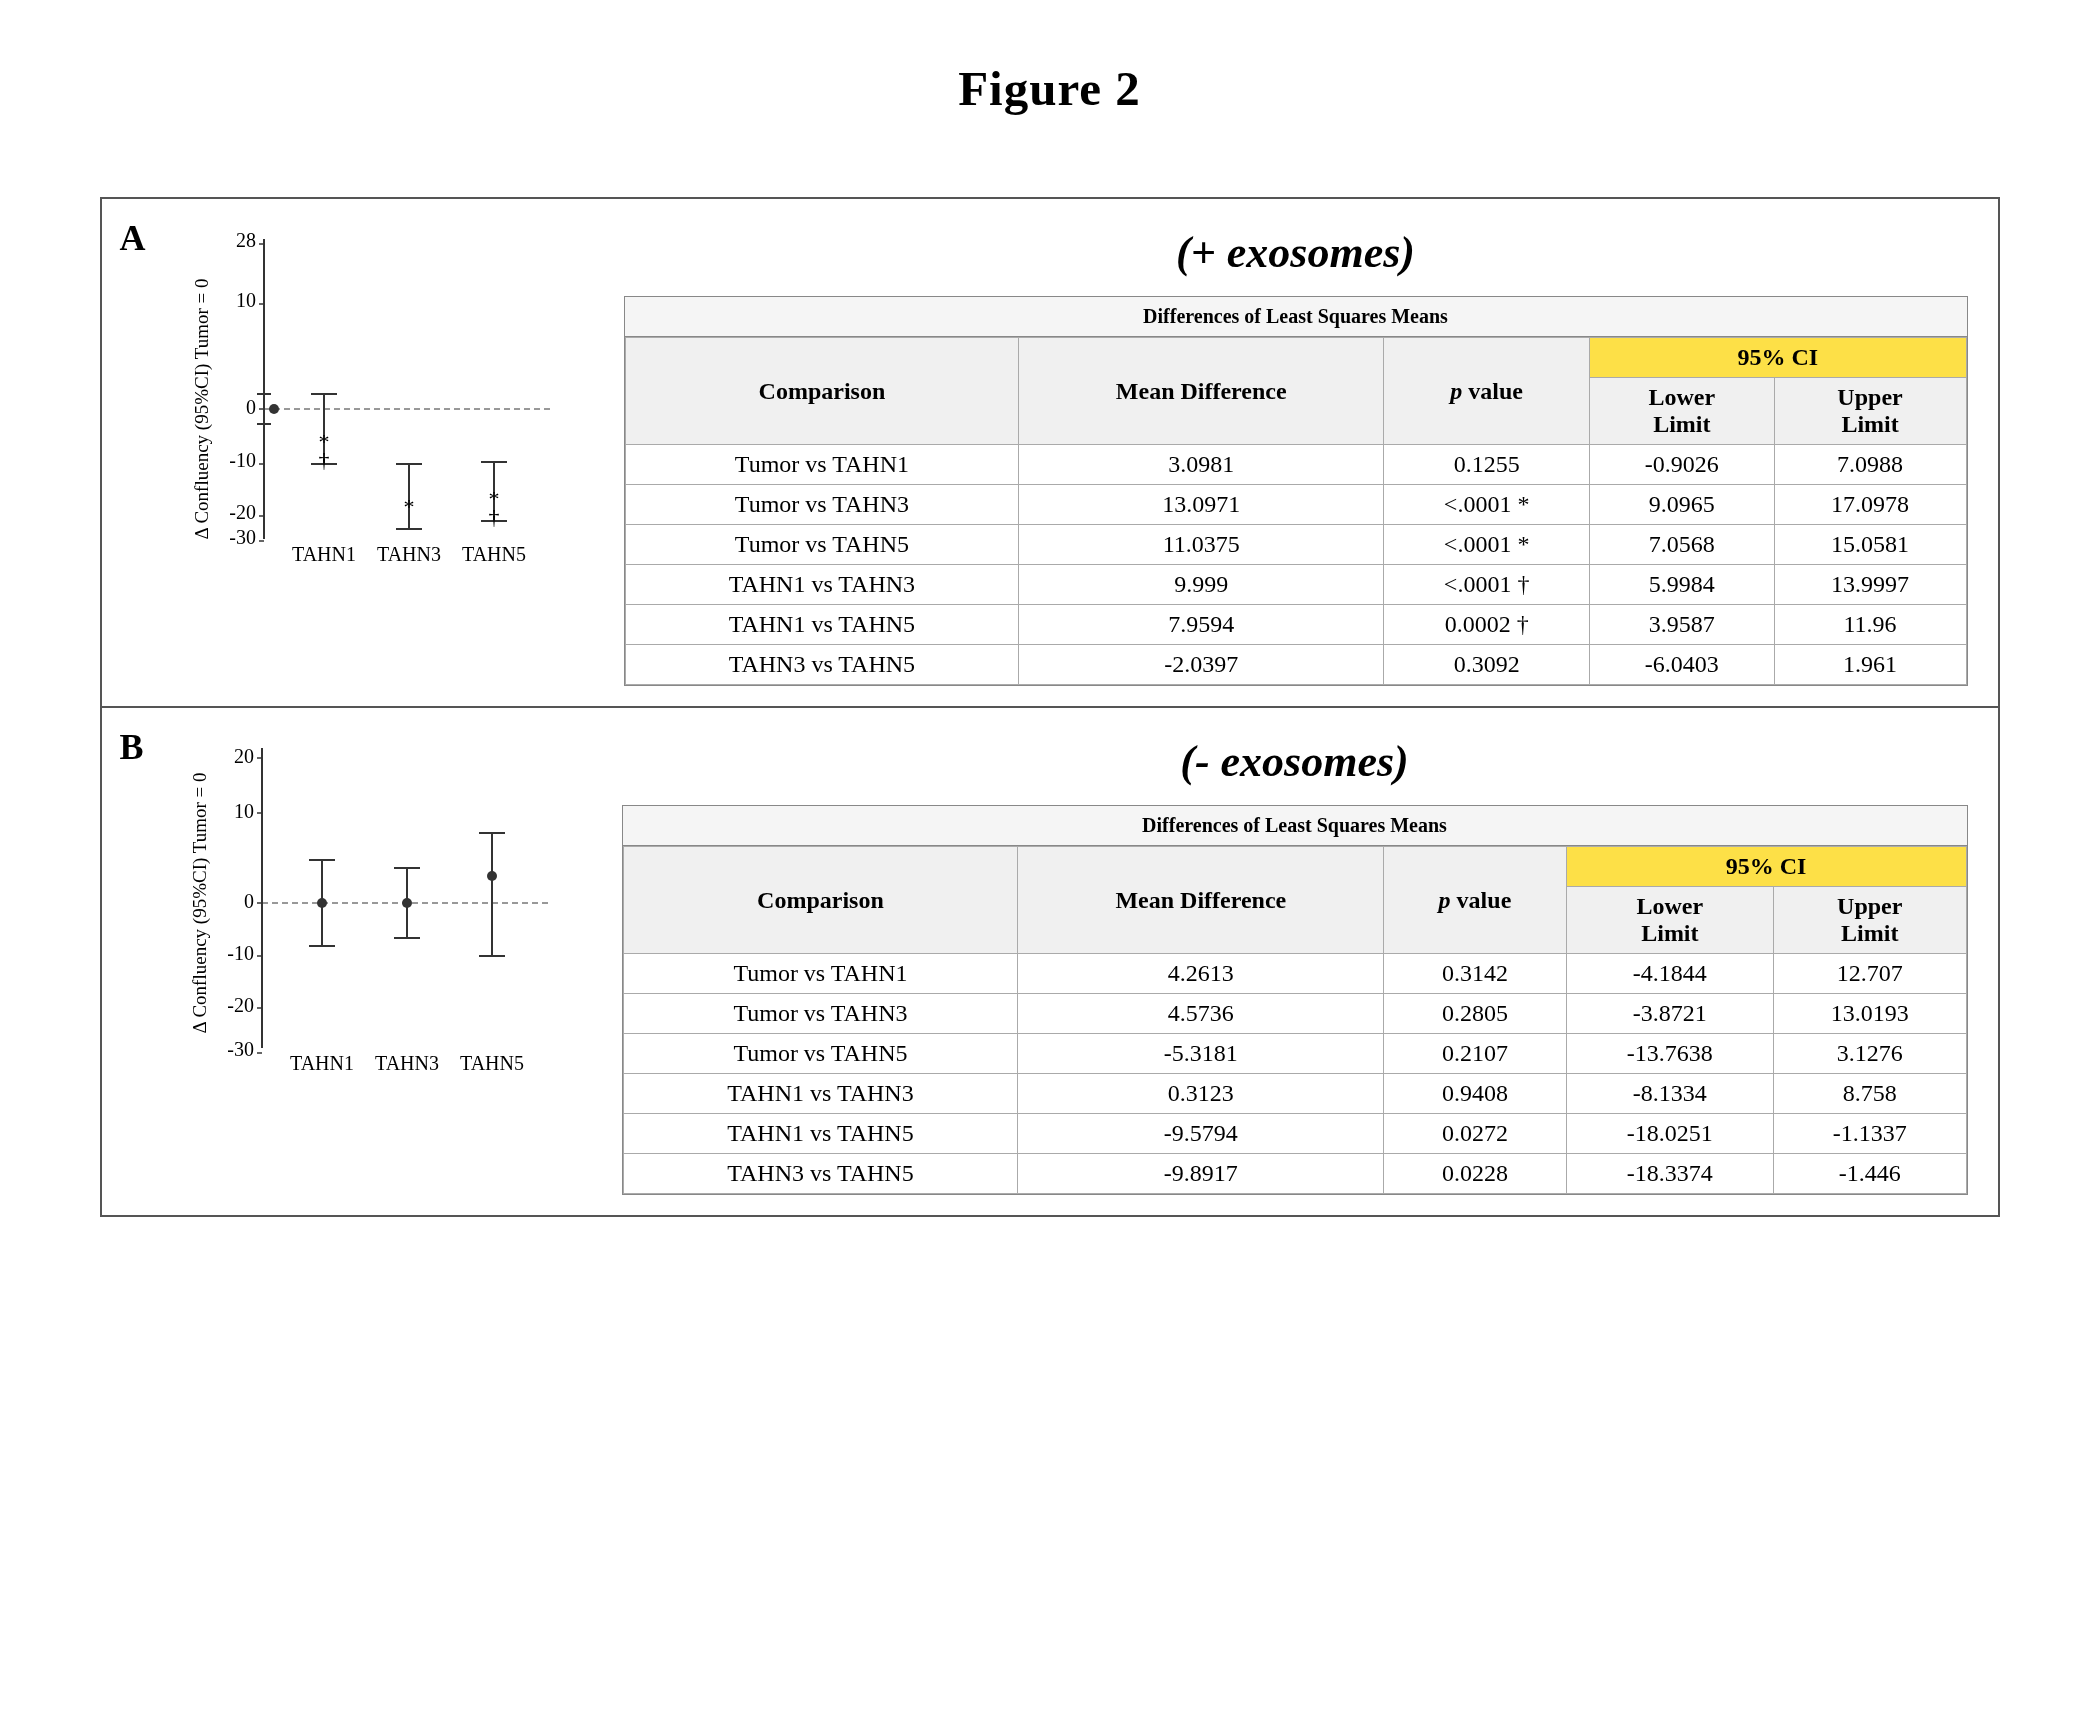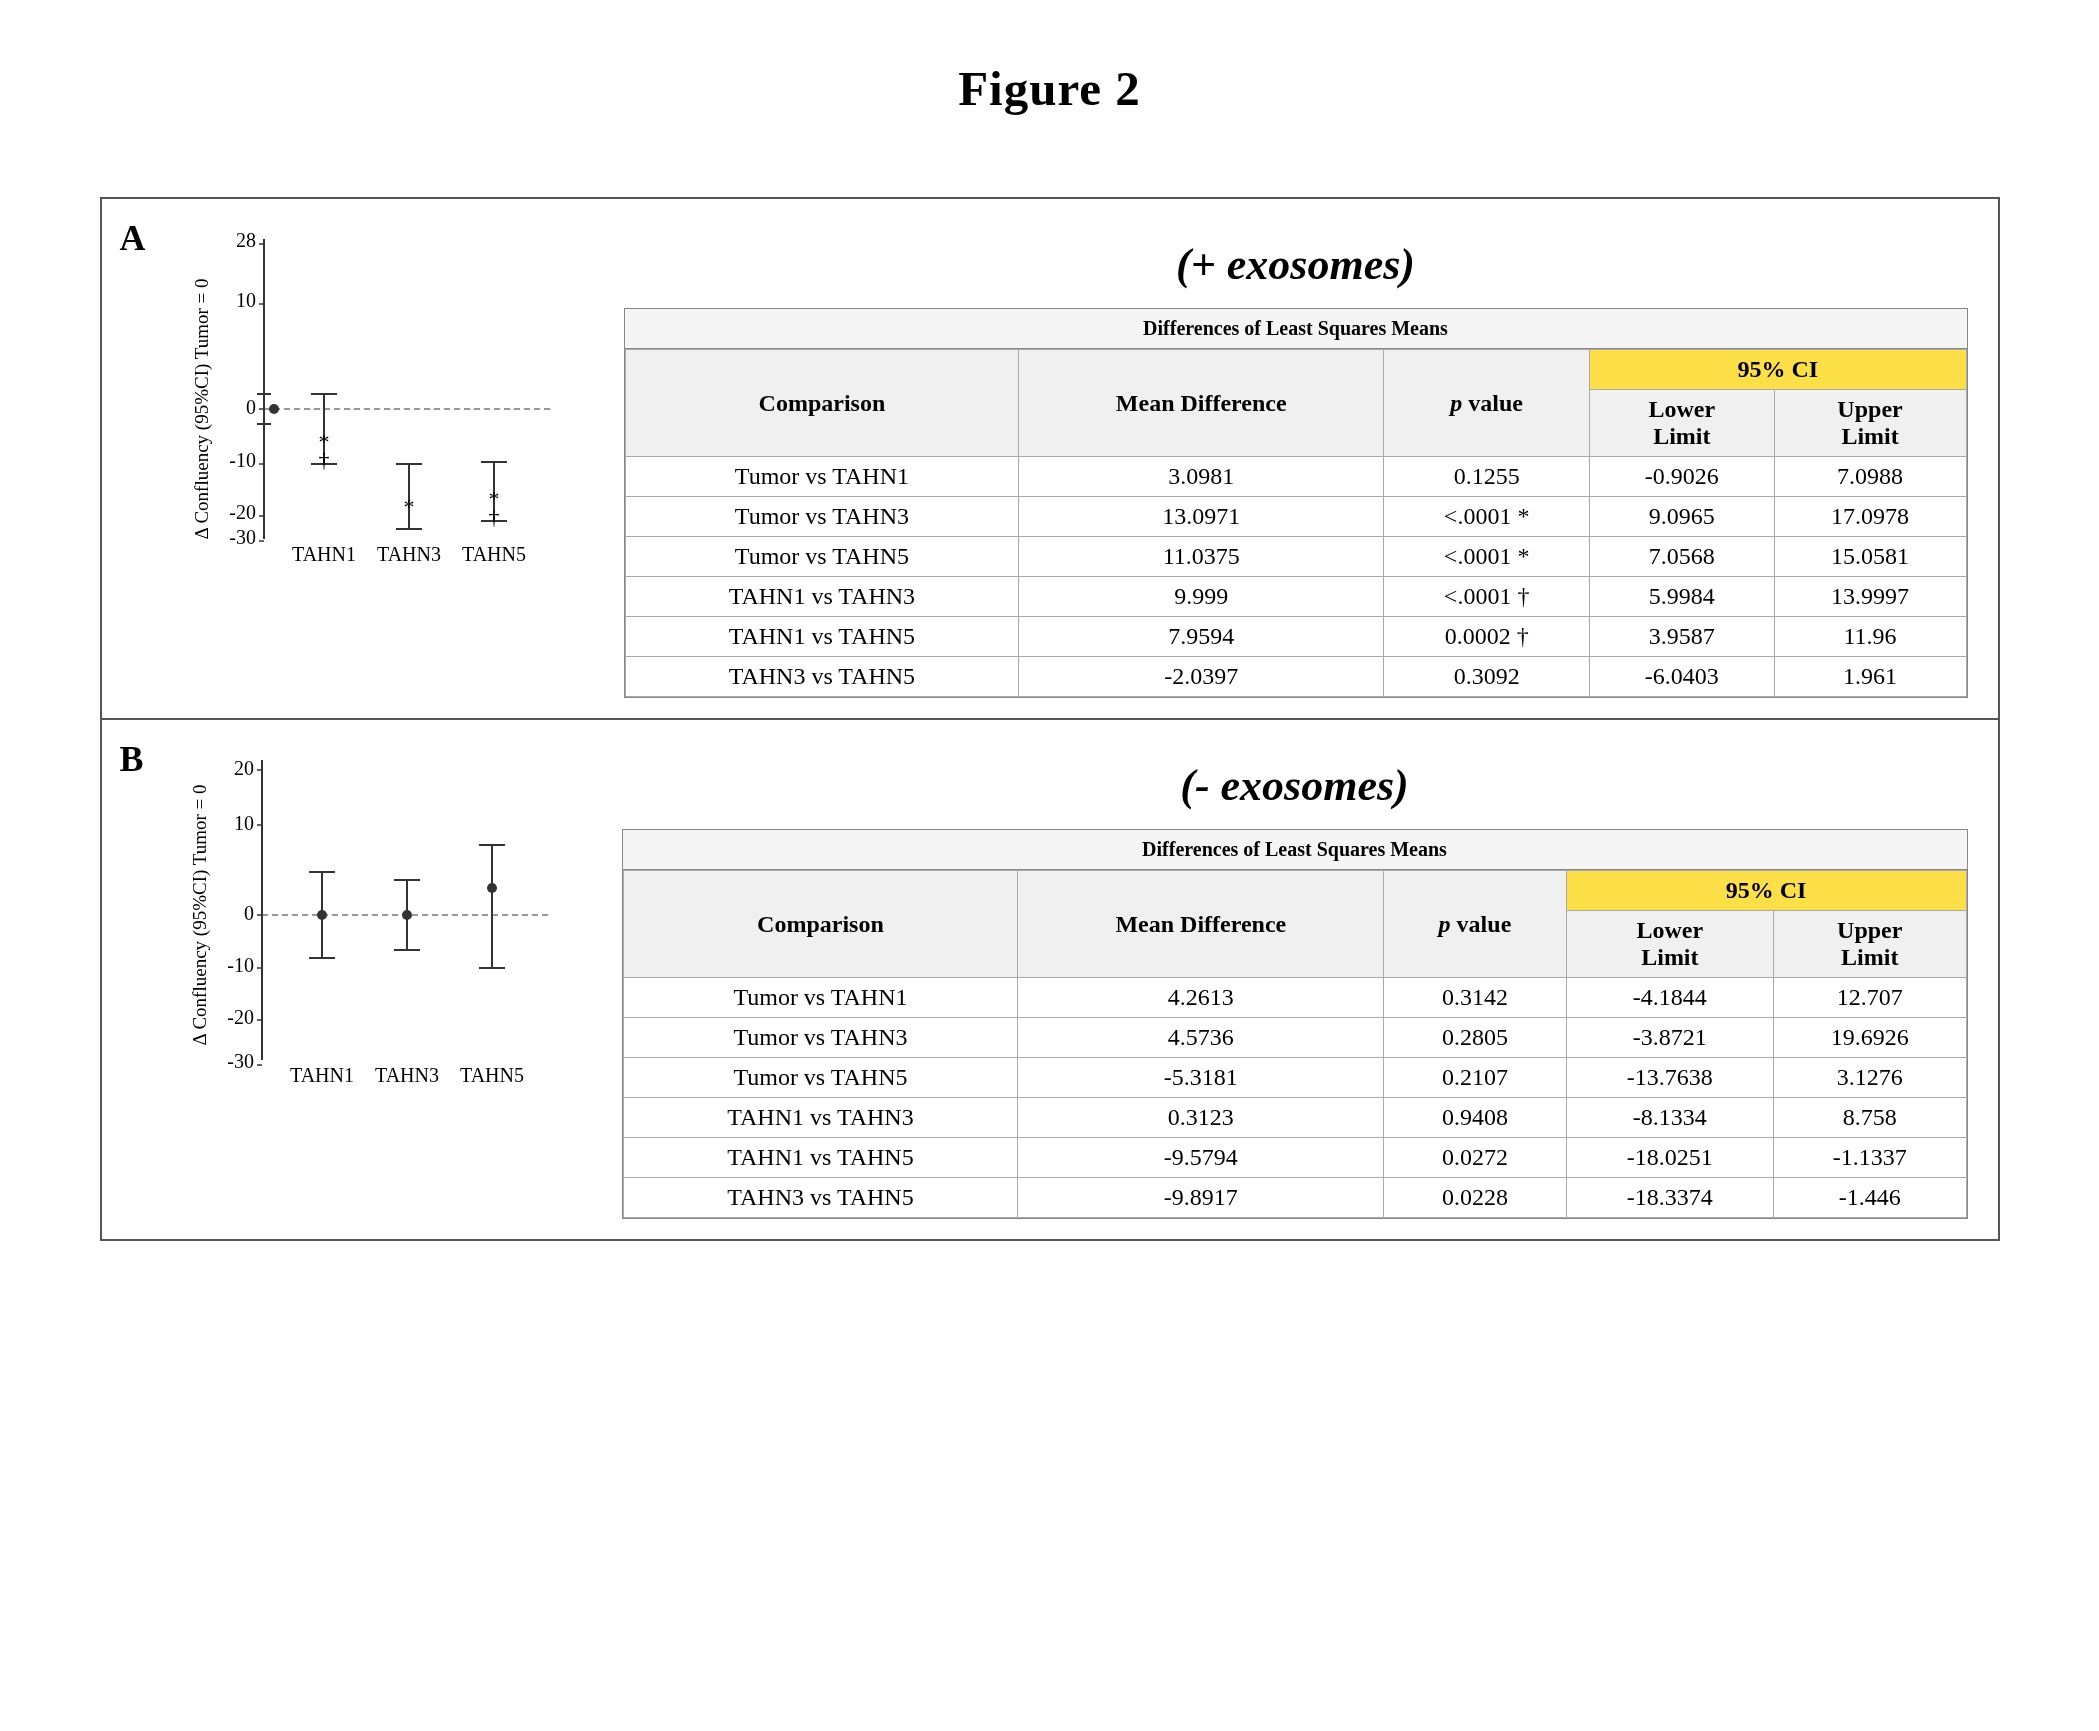--- a/index.html
+++ b/index.html
@@ -51,22 +51,21 @@
     }
     .chart-svg {
       width: 100%;
       height: 360px;
     }
     .right-section {
       flex: 1;
       display: flex;
       flex-direction: column;
       align-items: center;
-      padding: 4px 30px 20px 20px;
-      margin-top: 36px;
+      padding: 28px 30px 20px 20px;
     }
     .panel-header {
       font-size: 44px;
       font-weight: bold;
       font-style: italic;
       margin-bottom: 18px;
       text-align: center;
     }
     .table-container {
       border: 1.5px solid #888;
@@ -298,21 +297,21 @@
     <td>4.2613</td>
     <td>0.3142</td>
     <td>-4.1844</td>
     <td>12.707</td>
   </tr>
               <tr>
     <td>Tumor vs TAHN3</td>
     <td>4.5736</td>
     <td>0.2805</td>
     <td>-3.8721</td>
-    <td>19.6926</td>
+    <td>13.0193</td>
   </tr>
               <tr>
     <td>Tumor vs TAHN5</td>
     <td>-5.3181</td>
     <td>0.2107</td>
     <td>-13.7638</td>
     <td>3.1276</td>
   </tr>
               <tr class="bold-row">
     <td>TAHN1 vs TAHN3</td>

